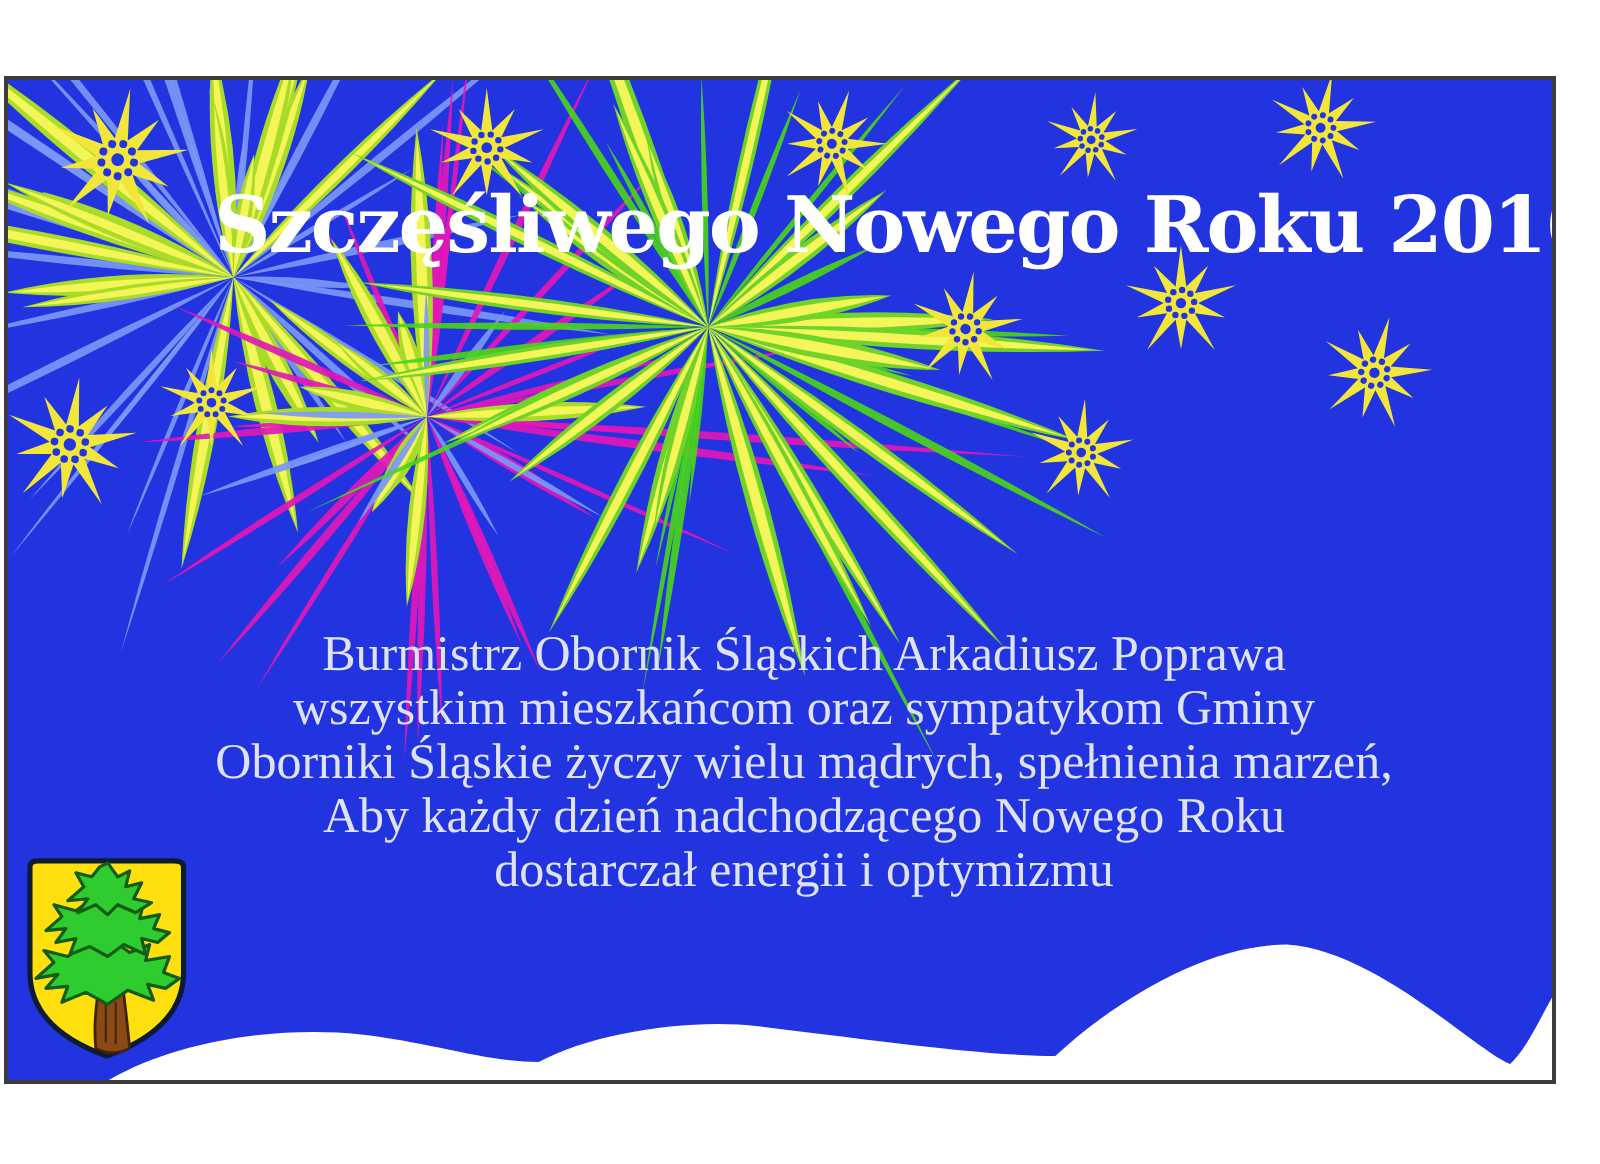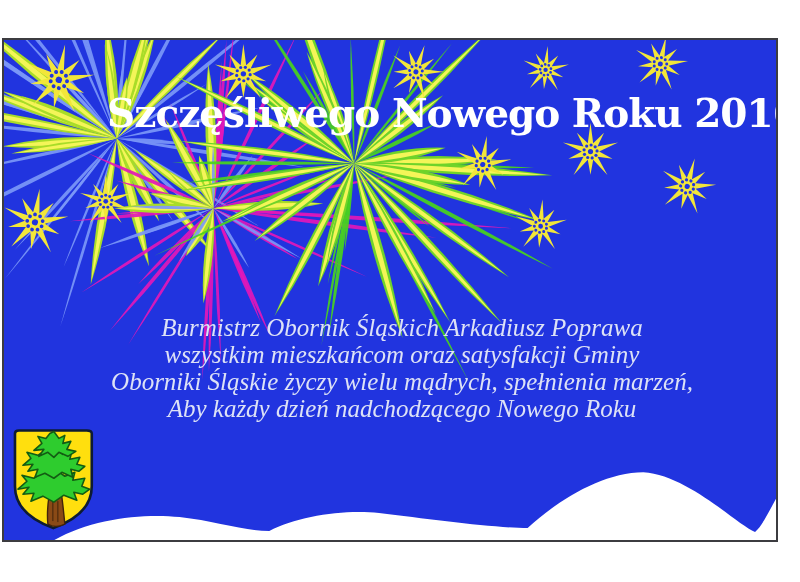--- a/index.html
+++ b/index.html
@@ -5,21 +5,21 @@
   html,body{margin:0;padding:0;background:#ffffff;}
   .stage{position:relative;width:800px;height:582px;background:#ffffff;overflow:hidden;
          font-family:"Liberation Serif", serif;}
   .card{position:absolute;left:2px;top:38px;width:772px;height:500px;
         background:#2134df;border:2px solid #3c3c40;overflow:hidden;}
   .card svg{position:absolute;left:0;top:0;width:100%;height:100%;}
   .title{position:absolute;top:50px;left:70px;width:774px;text-align:center;
          color:#ffffff;font-family:"DejaVu Serif", serif;font-weight:bold;
          font-size:39px;line-height:46px;letter-spacing:-1px;white-space:nowrap;}
   .message{position:absolute;top:274px;left:11px;width:774px;text-align:center;
-           color:#dde2f6;font-size:25px;line-height:27px;white-space:nowrap;font-style:italic;}
+           color:#dde2f6;font-size:25px;line-height:27px;white-space:nowrap;}
   .message div{height:27px;}
 </style>
 </head>
 <body>
 
 <div class="stage">
   <div class="card">
     <svg id="art" viewBox="2 38 774 502" preserveAspectRatio="none">
         <g>
           <path d="M0 0 Q 34.337078030221164 -4.258433739002794 68.67415606044233 0 Q 34.337078030221164 4.258433739002794 0 0 Z" fill="#7b97f7" opacity="0.92" transform="translate(115 137) rotate(4.213711135089397)"></path>
@@ -398,18 +398,19 @@
           <path d="M46,524 C45,514 46,504 47,497 L60,497 C61,504 62,514 63,524 C57,527 51,527 46,524 Z" fill="#8a4a16" stroke="#42230a" stroke-width="1.4"></path>
           <path d="M51,521 L51,501 M56,522 L56,501" stroke="#42230a" stroke-width="1" fill="none"></path>
           <path d="M52,468 L63,476 L73,472 L71,480 L83,478 L80,486 L88,489 L81,494 L72,492 L75,500 L62,495 L52,502 L41,496 L29,501 L32,493 L21,494 L27,487 L16,489 L25,481 L20,475 L32,478 L40,472 Z" fill="#2ecc2e" stroke="#135c13" stroke-width="1.6" stroke-linejoin="round"></path>
           <path d="M52,447 L61,454 L70,451 L68,459 L78,457 L75,464 L83,466 L77,471 L69,469 L71,477 L60,472 L52,478 L43,473 L33,477 L36,469 L26,471 L31,464 L21,465 L29,458 L25,452 L36,455 L43,450 Z" fill="#2ecc2e" stroke="#135c13" stroke-width="1.6" stroke-linejoin="round"></path>
           <path d="M52,431 L57,438 L63,435 L61,443 L69,441 L65,449 L74,451 L66,456 L57,452 L52,457 L46,452 L37,456 L42,449 L32,450 L40,443 L36,436 L44,438 L48,433 Z" fill="#2ecc2e" stroke="#135c13" stroke-width="1.6" stroke-linejoin="round"></path>
         </g>
       </svg>
     <div class="title">Szczęśliwego Nowego Roku 2016!</div>
     <div class="message">
       <div>Burmistrz Obornik Śląskich Arkadiusz Poprawa</div>
-      <div>wszystkim mieszkańcom oraz satysfakcji Gminy</div>
+      <div>wszystkim mieszkańcom oraz sympatykom Gminy</div>
       <div>Oborniki Śląskie życzy wielu mądrych, spełnienia marzeń,</div>
       <div>Aby każdy dzień nadchodzącego Nowego Roku</div>
+      <div>dostarczał energii i optymizmu</div>
     </div>
   </div>
 </div>
 
 </body></html>

